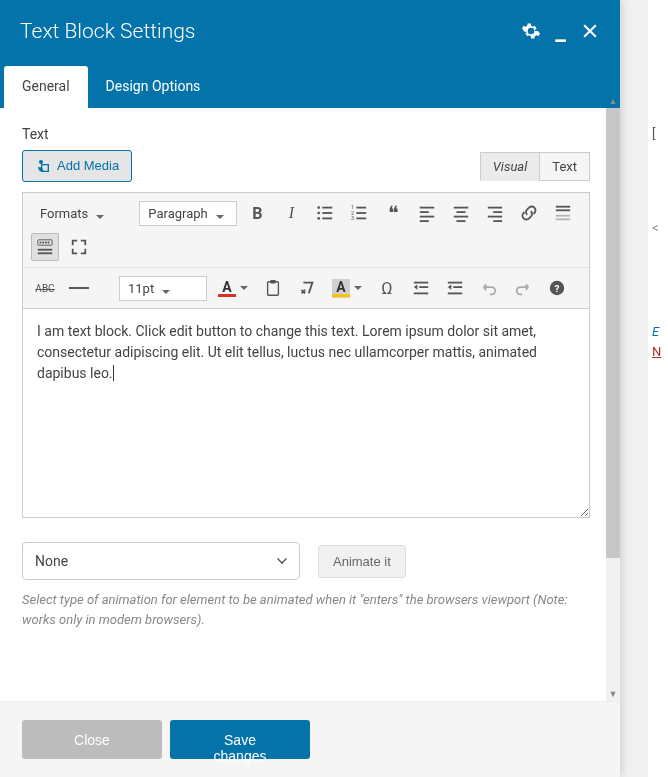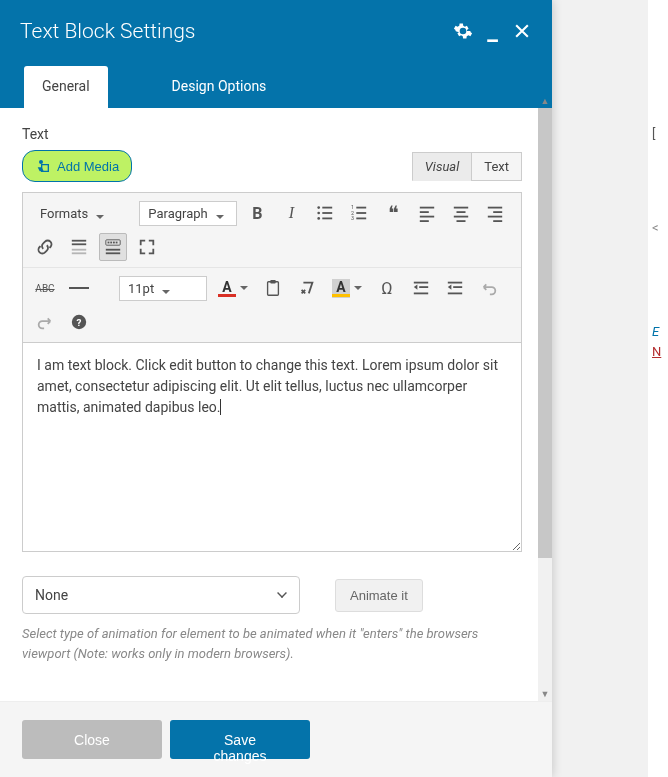--- a/index.html
+++ b/index.html
@@ -1,29 +1,29 @@
 <!DOCTYPE html>
 <html><head>
 <meta charset="utf-8">
 <style>
 *{box-sizing:border-box;margin:0;padding:0;}
 body{font-family:-apple-system,BlinkMacSystemFont,"Segoe UI",Roboto,"Helvetica Neue",Arial,sans-serif;font-size:13px;color:#444;width:668px;height:777px;overflow:hidden;position:relative;background:#f1f1f1;}
-.modal{position:absolute;left:0;top:0;width:552px;height:777px;background:#fff;box-shadow:0 0 10px rgba(0,0,0,.2);}
+.modal{position:absolute;left:0;top:0;width:620px;height:777px;background:#fff;box-shadow:0 0 10px rgba(0,0,0,.2);}
 .header{background:#0473aa;color:#fff;height:62px;display:flex;align-items:center;padding:0 20px;}
 .header-title{font-size:21px;font-weight:300;flex:1;}
 .header-icons{display:flex;gap:14px;align-items:center;}
 .header-icons span{cursor:pointer;font-size:19px;display:inline-flex;}
-.tabbar{background:#0473aa;height:46px;display:flex;align-items:flex-end;padding:0 24px;gap:46px;}
+.tabbar{background:#0473aa;height:46px;display:flex;align-items:flex-end;padding:0 4px;}
 .tab{padding:12px 18px 14px;color:#fff;cursor:pointer;font-size:14px;}
 .tab.active{background:#fff;color:#444;border-top-left-radius:3px;border-top-right-radius:3px;}
 .content-wrap{height:553px;overflow-y:auto;padding-right:8px;}
 .content{padding:18px 22px 10px;}
 .section-label{font-size:14px;color:#444;margin-bottom:8px;}
 .media-row{display:flex;align-items:center;justify-content:space-between;margin-bottom:10px;}
-.btn-media{border:1px solid #0073aa;background:#bef264;color:#0073aa;padding:7px 12px;border-radius:13px;font-size:13px;display:inline-flex;align-items:center;gap:6px;cursor:pointer;}
+.btn-media{border:1px solid #0073aa;background:#e5e5e5;color:#0073aa;padding:7px 12px;border-radius:3px;font-size:13px;display:inline-flex;gap:6px;cursor:pointer;}
 .btn-media svg{width:16px;height:16px;}
 .editor-tabs{display:flex;}
 .editor-tab{border:1px solid #ccc;padding:6px 12px;font-size:13px;background:#f5f5f5;cursor:pointer;}
 .editor-tab.active{background:#ebebeb;border-bottom-color:#ebebeb;font-style:italic;}
 .editor-tab:first-child{border-right:none;}
 .toolbar{border:1px solid #ccc;border-bottom:none;background:#f5f5f5;}
 .tb-row{display:flex;align-items:center;gap:6px;padding:6px 8px;flex-wrap:wrap;}
 .tb-row+.tb-row{border-top:1px solid #e5e5e5;}
 .tb-sel{border:1px solid transparent;background:transparent;padding:4px 8px;font-size:13px;display:flex;align-items:flex-end;gap:4px;cursor:pointer;}
 .tb-sel.boxed{border-color:#ccc;background:#fff;min-width:90px;margin-left:20px;}
@@ -32,21 +32,21 @@
 .tb-btn svg{width:18px;height:18px;}
 .caret::after{content:"";display:inline-block;margin-left:4px;border:4px solid transparent;border-top-color:#666;position:relative;top:2px;}
 .abc{font-size:10px;text-decoration:line-through;color:#555;}
 .hr-btn{width:20px;border-top:2px solid #555;}
 .swatch{width:18px;display:flex;flex-direction:column;align-items:center;}
 .swatch-letter{font-size:14px;font-weight:bold;color:#333;line-height:1;}
 .swatch-bar{width:18px;height:3px;}
 .editor-area{border:1px solid #ccc;height:210px;padding:12px 14px;font-size:14px;color:#444;line-height:1.5;overflow:auto;resize:vertical;background:#fff;}
 .editor-area .cursor{border-right:1px solid #333;}
 .spacer{height:24px;}
-.anim-row{display:flex;align-items:center;gap:35px;margin-bottom:10px;}
+.anim-row{display:flex;align-items:center;gap:18px;margin-bottom:10px;}
 .select{border:1px solid #ccc;border-radius:4px;padding:10px 12px;width:278px;display:flex;align-items:center;justify-content:space-between;font-size:14px;cursor:pointer;background:#fff;}
 .btn-gray{background:#f1f1f1;border:1px solid #ddd;color:#666;padding:8px 14px;border-radius:3px;font-size:13px;cursor:pointer;}
 .help-text{color:#888;font-style:italic;font-size:13px;line-height:1.5;}
 .footer{border-top:1px solid #eee;background:#f5f5f5;padding:18px 22px;display:flex;gap:8px;position:absolute;bottom:0;left:0;right:0;height:76px;}
 .btn-close{background:#bcbcbc;color:#fff;border:none;padding:12px 28px;border-radius:3px;font-size:14px;cursor:pointer;width:140px;}
 .btn-save{background:#0473aa;color:#fff;border:none;padding:12px 28px;border-radius:3px;font-size:14px;cursor:pointer;width:140px;}
 .scrollbar{position:absolute;right:0;top:108px;bottom:76px;width:14px;background:#f1f1f1;}
 .scrollbar-thumb{position:absolute;top:0;left:0;right:0;height:450px;background:#c7c7c7;}
 .scrollbar-arrow{position:absolute;left:0;right:0;height:14px;display:flex;align-items:center;justify-content:center;font-size:9px;color:#888;}
 .bg-strip{position:absolute;right:0;top:0;bottom:0;width:20px;background:#fff;}

